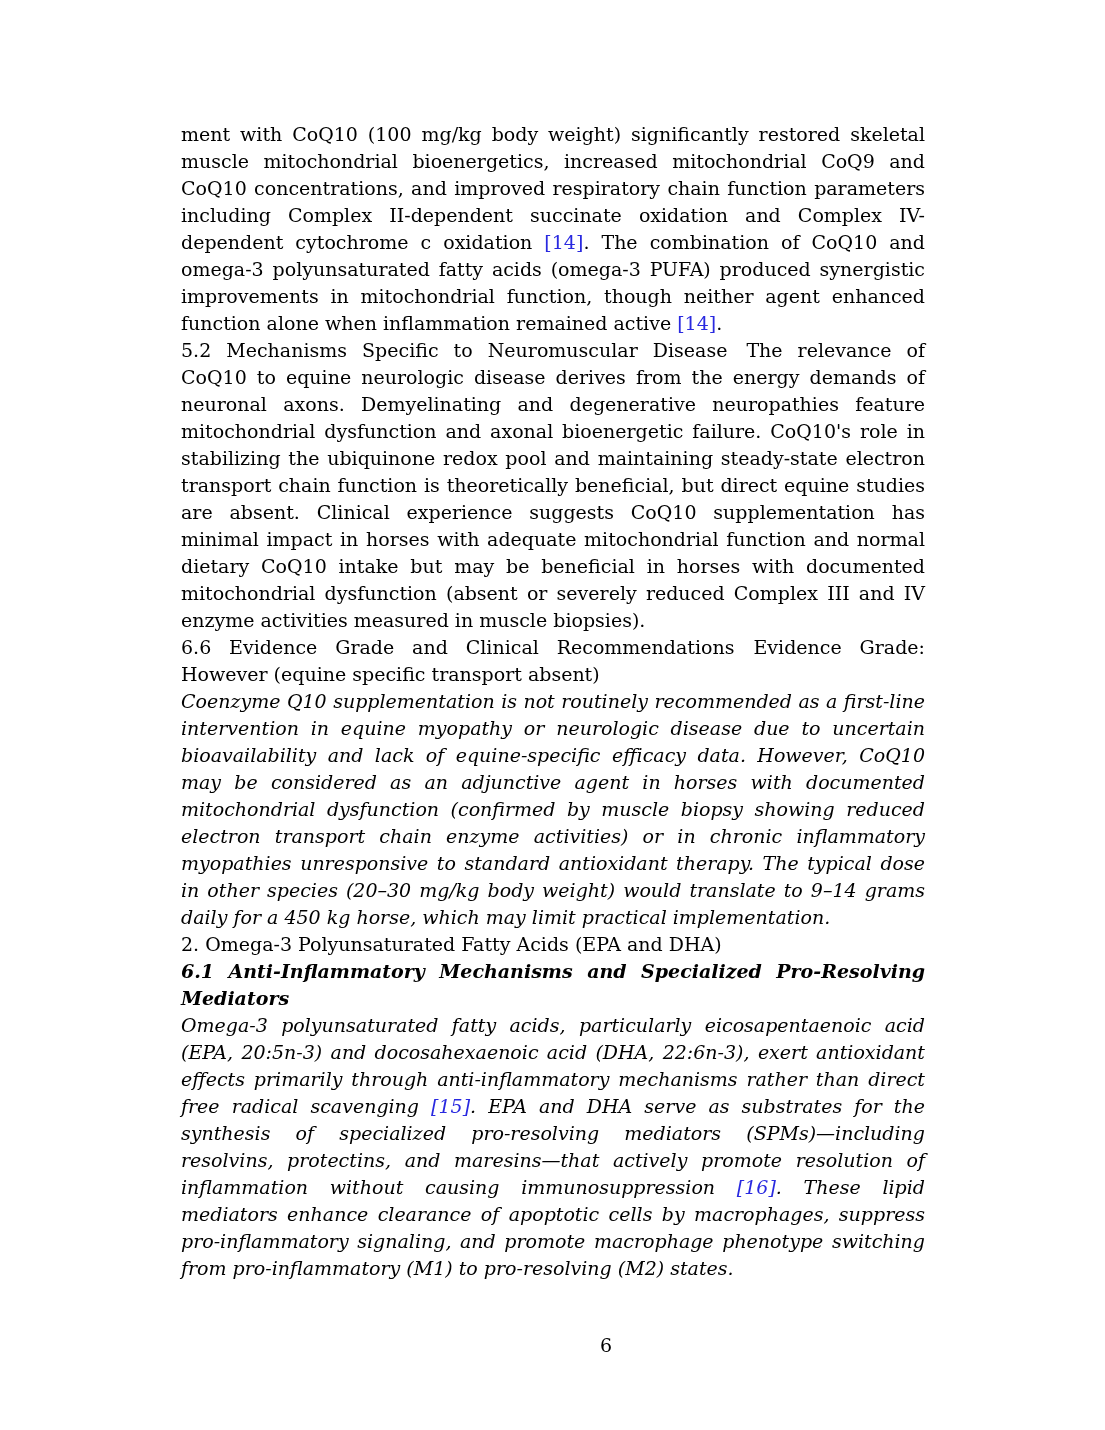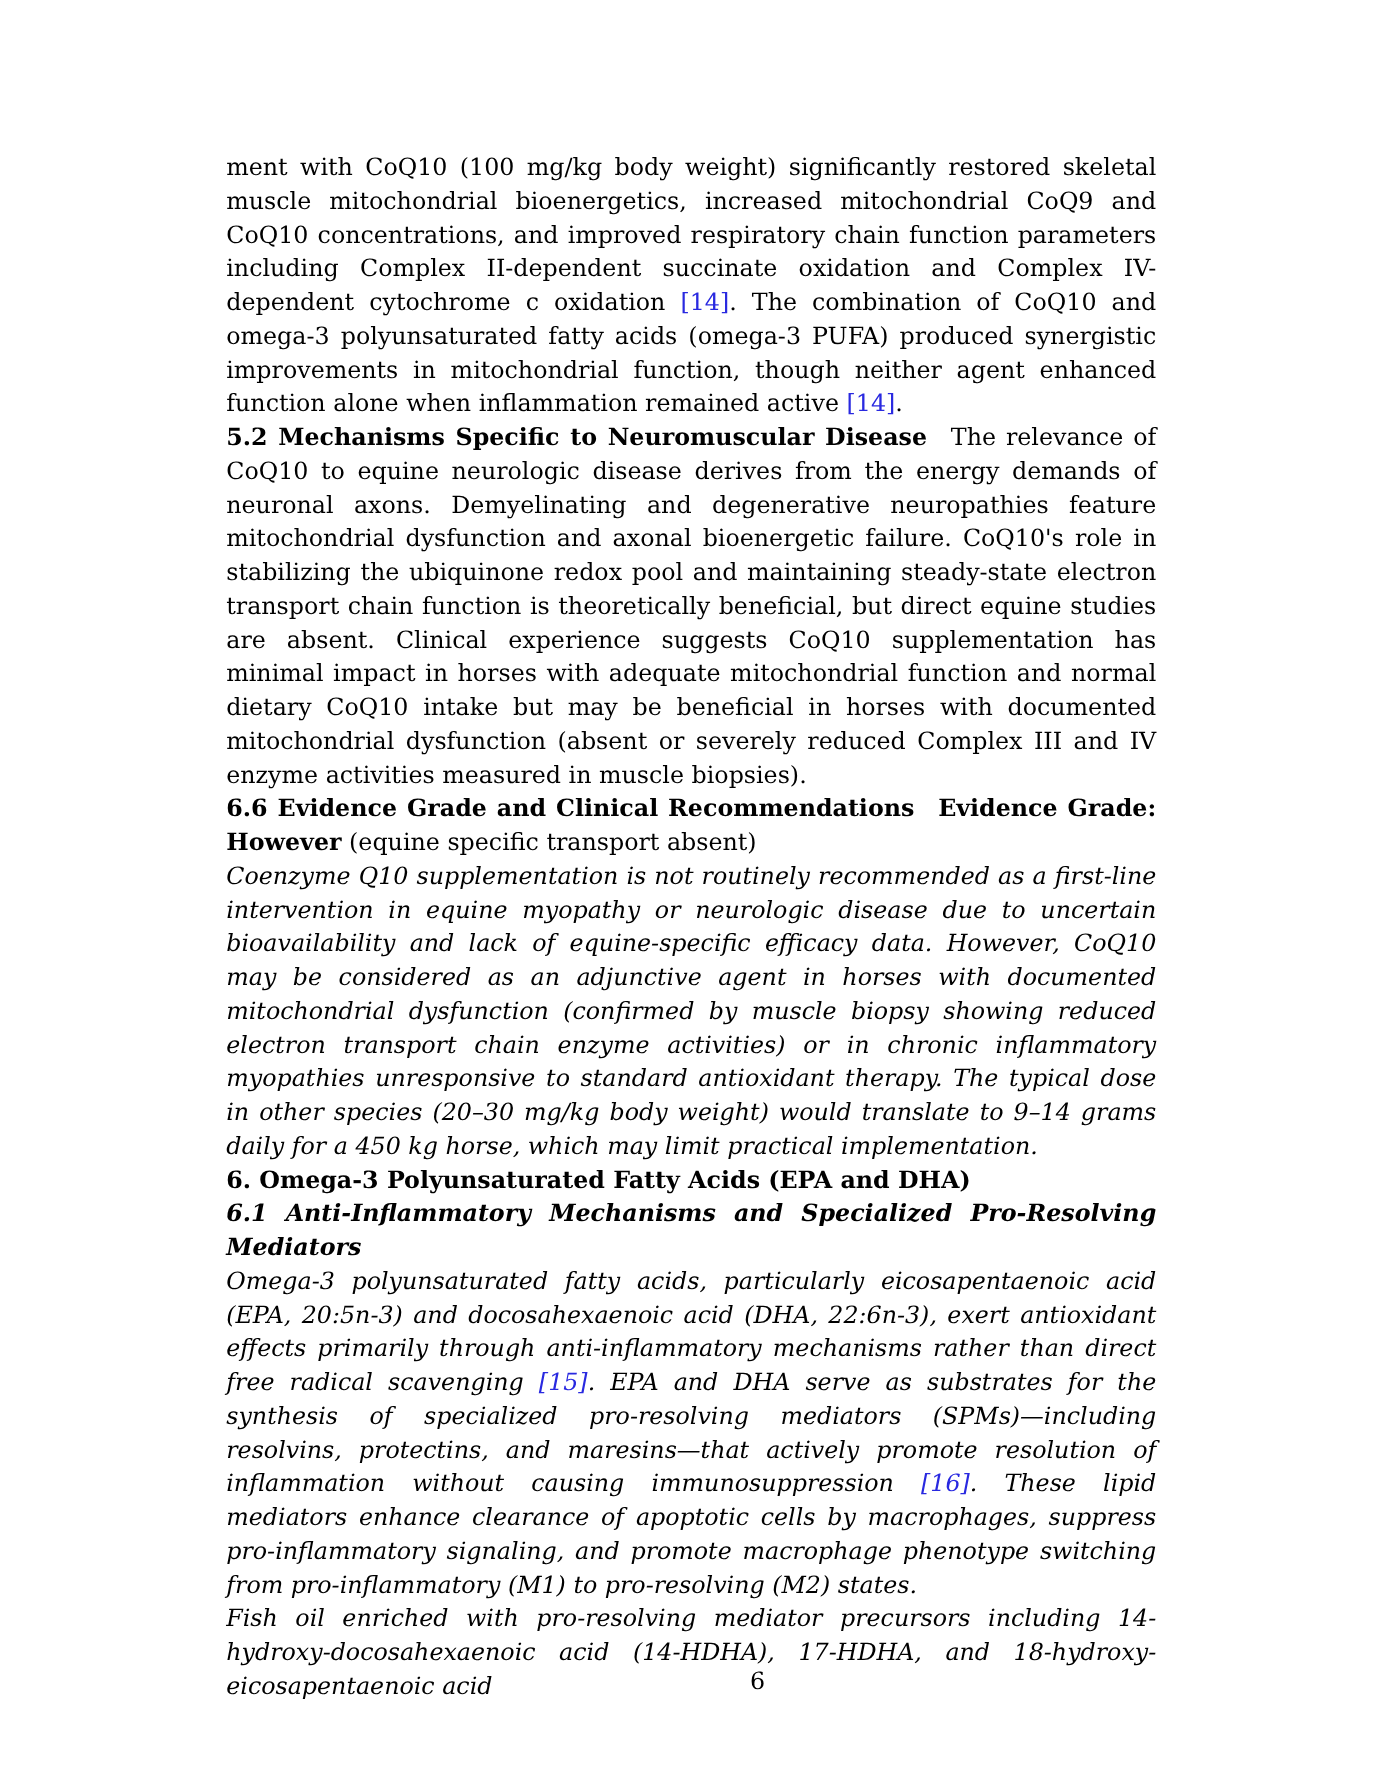--- a/index.html
+++ b/index.html
@@ -24,21 +24,21 @@
   p.block {
     margin: 0;
     text-align: justify;
     hyphens: auto;
   }
   .sp-lg { margin-top: 24px; }
   .sp-xl { margin-top: 26px; }
   .sp-sm { margin-top: 9px; font-style: italic;  }
   .sp-md { margin-top: 13px; font-style: italic; }
   .seg-normal { font-weight: normal; }
-  .seg-bold   { font-weight: bold; }
+  .seg-bold   { font-weight: normal; }
   .seg-cite   { color: var(--link-color, #2929e0); }
   .seg-headline {
     font-weight: bold;
     display: block;
     text-align: justify;
     text-align-last: justify;
   }
   .footer {
     position: absolute;
     left: 128px;
@@ -53,23 +53,22 @@
 <div class="page" style="--link-color: #2929e0;">
 
   <p class="block"><span class="seg-normal">ment with CoQ10 (100 mg/kg body weight) significantly restored skeletal muscle mitochondrial bioenergetics, increased mitochondrial CoQ9 and CoQ10 concentrations, and improved respiratory chain function parameters including Complex II-dependent succinate oxidation and Complex IV-dependent cytochrome c oxidation </span><span class="seg-cite">[14]</span><span class="seg-normal">. The combination of CoQ10 and omega-3 polyunsaturated fatty acids (omega-3 PUFA) produced synergistic improvements in mitochondrial function, though neither agent enhanced function alone when inflammation remained active </span><span class="seg-cite">[14]</span><span class="seg-normal">.</span></p>
 
   <p class="block sp-lg"><span class="seg-bold">5.2 Mechanisms Specific to Neuromuscular Disease</span><span class="seg-normal"> The relevance of CoQ10 to equine neurologic disease derives from the energy demands of neuronal axons.  Demyelinating and degenerative neuropathies feature mitochondrial dysfunction and axonal bioenergetic failure.  CoQ10's role in stabilizing the ubiquinone redox pool and maintaining steady-state electron transport chain function is theoretically beneficial, but direct equine studies are absent. Clinical experience suggests CoQ10 supplementation has minimal impact in horses with adequate mitochondrial function and normal dietary CoQ10 intake but may be beneficial in horses with documented mitochondrial dysfunction (absent or severely reduced Complex III and IV enzyme activities measured in muscle biopsies).</span></p>
 
   <p class="block sp-xl"><span class="seg-bold">6.6 Evidence Grade and Clinical Recommendations</span><span class="seg-normal"> </span><span class="seg-bold">Evidence Grade: However</span><span class="seg-normal"> (equine specific transport absent)</span></p>
 
   <p class="block sp-sm"><span class="seg-normal">Coenzyme Q10 supplementation is not routinely recommended as a first-line intervention in equine myopathy or neurologic disease due to uncertain bioavailability and lack of equine-specific efficacy data. However, CoQ10 may be considered as an adjunctive agent in horses with documented mitochondrial dysfunction (confirmed by muscle biopsy showing reduced electron transport chain enzyme activities) or in chronic inflammatory myopathies unresponsive to standard antioxidant therapy.  The typical dose in other species (20–30 mg/kg body weight) would translate to 9–14 grams daily for a 450 kg horse, which may limit practical implementation.</span></p>
 
-  <p class="block sp-xl"><span class="seg-bold">6. Omega-3 Polyunsaturated Fatty Acids (EPA and DHA)</span></p>
+  <p class="block sp-xl"><span class="seg-bold">2. Omega-3 Polyunsaturated Fatty Acids (EPA and DHA)</span></p>
 
   <p class="block sp-md"><span class="seg-headline">6.1 Anti-Inflammatory Mechanisms and Specialized Pro-Resolving Mediators</span><span class="seg-normal">Omega-3 polyunsaturated fatty acids, particularly eicosapentaenoic acid (EPA, 20:5n-3) and docosahexaenoic acid (DHA, 22:6n-3), exert antioxidant effects primarily through anti-inflammatory mechanisms rather than direct free radical scavenging </span><span class="seg-cite">[15]</span><span class="seg-normal">.  EPA and DHA serve as substrates for the synthesis of specialized pro-resolving mediators (SPMs)—including resolvins, protectins, and maresins—that actively promote resolution of inflammation without causing immunosuppression </span><span class="seg-cite">[16]</span><span class="seg-normal">.  These lipid mediators enhance clearance of apoptotic cells by macrophages, suppress pro-inflammatory signaling, and promote macrophage phenotype switching from pro-inflammatory (M1) to pro-resolving (M2) states.</span></p>
 
-  <p class="block sp-sm"><span class="seg-normal">Fish oil enriched with pro-resolving mediator precursors including 14-hydroxy-docosahexaenoic acid (14-HDHA), 17-HDHA, and 18-hydroxy-eicosapentaenoic acid</span></p>
 
   <div class="footer">
     <span>6</span>
   </div>
 
 </div>
 
 </body></html>

